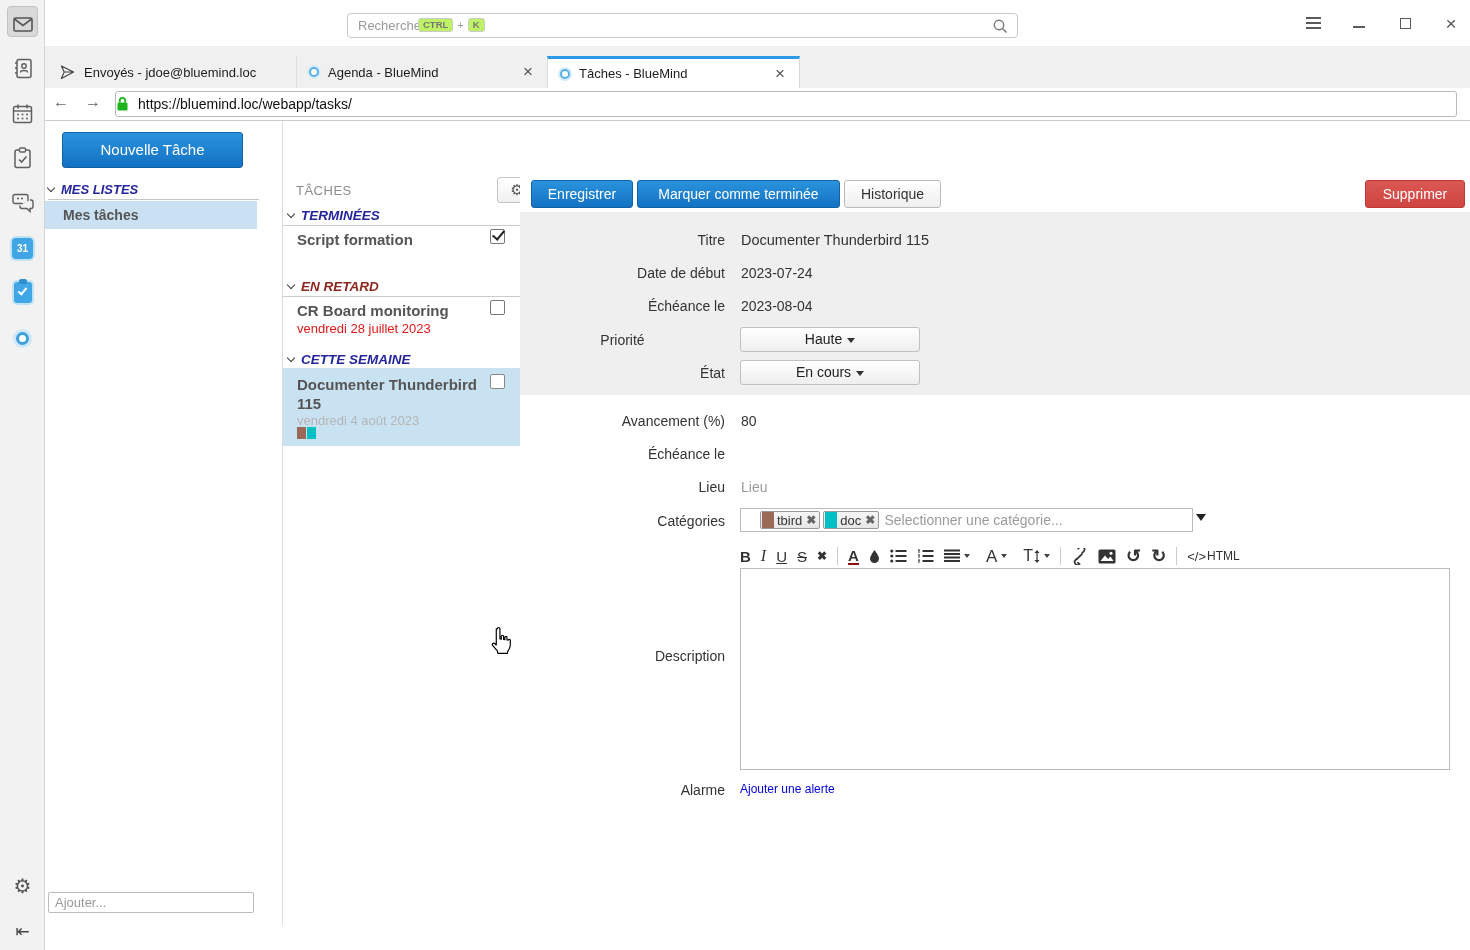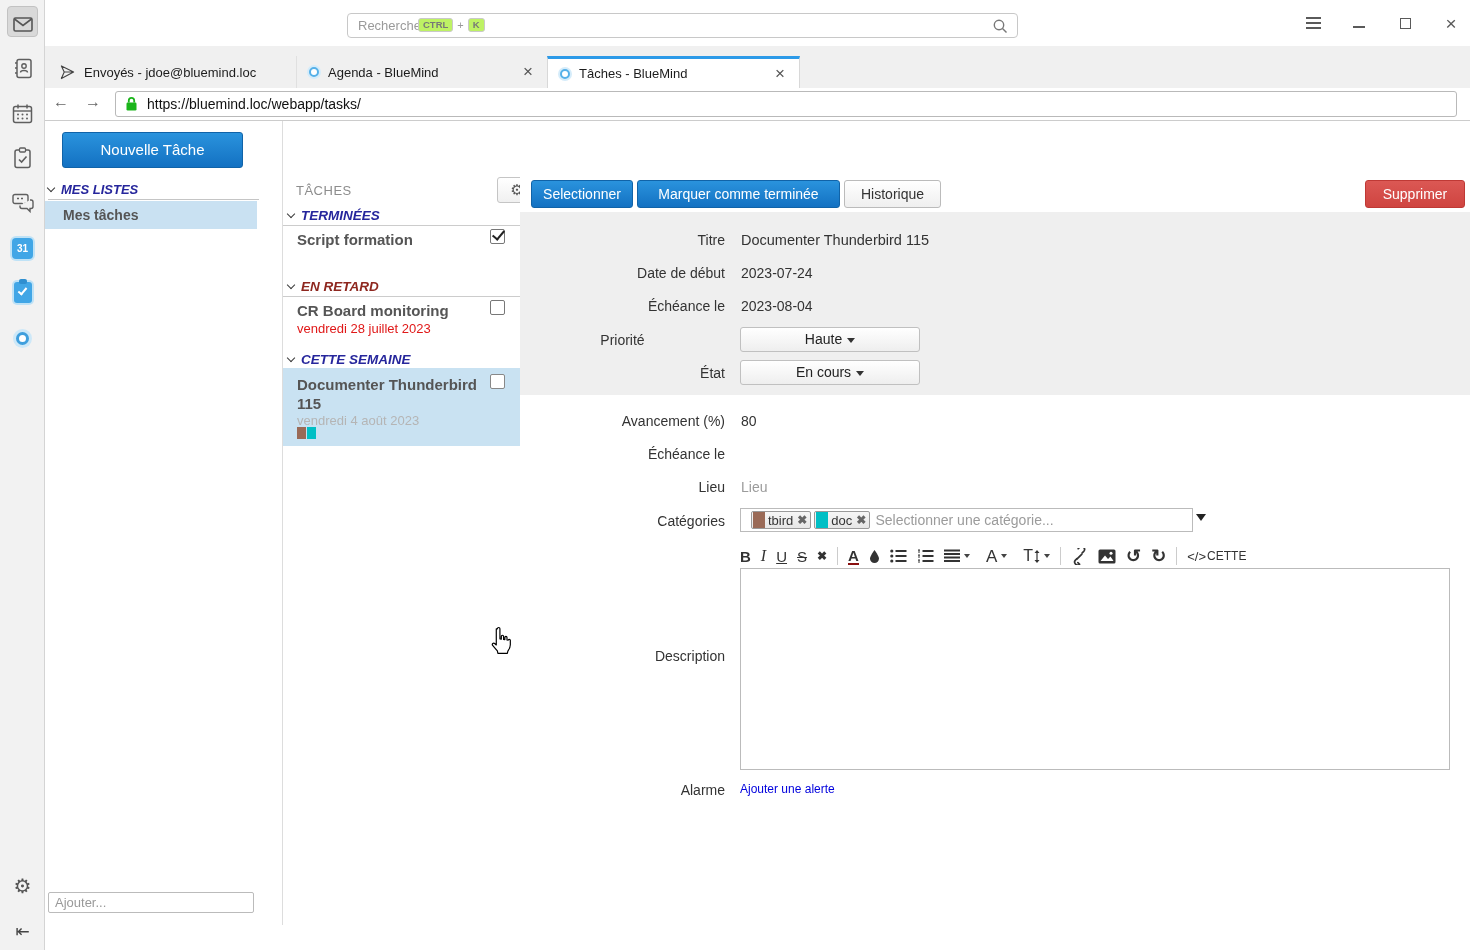--- a/index.html
+++ b/index.html
@@ -41,21 +41,21 @@
   .tab .lbl { margin-left:9px; white-space:nowrap; overflow:hidden; }
   .tab .tclose { margin-left:auto; font-size:17px; color:#555; padding:0 2px; }
   .tab1 { left:3px; width:249px; border-right:1px solid #e0e0e0; }
   .tab2 { left:252px; width:250px; }
   .tab3 { left:502px; width:253px; background:#fff; border-top:3px solid #2d9ae8; border-left:1px solid #d8d8d8; border-right:1px solid #d8d8d8; }
   .bmtabicon { width:10px; height:10px; border-radius:50%; border:2.5px solid #55b0e8; box-shadow:0 0 0 2px #d5ecfa; background:#fff; flex:none; }
 
   
   .urlbar { position:absolute; left:45px; top:88px; width:1425px; height:33px; background:#fff; border-bottom:1px solid #ccc; }
   .navarrow { position:absolute; top:5px; font-size:16px; color:#666; }
-  .urlinput { position:absolute; left:70px; top:3px; width:1342px; height:26px; border:1px solid #b9b9b9; border-radius:3px; background:#fff; display:flex; align-items:center; padding-left:9px; }
+  .urlinput { position:absolute; left:70px; top:3px; width:1342px; height:26px; border:1px solid #b9b9b9; border-radius:3px; background:#fff; display:flex; align-items:center; padding-left:0; }
   .urlinput input { border:none; outline:none; font-size:14px; color:#111; flex:1; margin-left:9px; font-family:"Liberation Sans",sans-serif; background:transparent; }
 
   
   .listscol { position:absolute; left:45px; top:121px; width:217px; height:804px; background:#fff; }
   .btn-primary { background:linear-gradient(#2a93dd, #1371c2); border:1px solid #1063a8; border-radius:3px; color:#fff; text-align:center; }
   .newtask { position:absolute; left:17px; top:11px; width:181px; height:36px; font-size:15px; line-height:34px; }
   .meslists-hdr { position:absolute; left:3px; top:59px; width:211px; height:20px; border-bottom:1px solid #c5c5c5; display:flex; align-items:center; gap:7px; font-size:13px; font-style:italic; font-weight:bold; color:#26269c; }
   .chev { display:inline-block; width:6px; height:6px; border-right:1.8px solid #3a3a3a; border-bottom:1.8px solid #3a3a3a; transform:rotate(45deg); margin-top:-3px; flex:none; }
   .list-item-sel { position:absolute; left:0px; top:80px; width:212px; height:28px; background:#c9e1f2; display:flex; align-items:center; padding-left:18px; font-size:14px; font-weight:bold; color:#555; }
   .addinput { position:absolute; left:3px; top:771px; width:206px; height:21px; border:1px solid #bbb; border-radius:2px; font-size:13px; color:#444; padding:0 6px; outline:none; font-family:"Liberation Sans",sans-serif; }
@@ -84,21 +84,21 @@
   .dbtn { position:absolute; top:59px; height:28px; font-size:14px; }
   .dbtn.blue { line-height:26px; }
   .btn-plain { position:absolute; top:59px; height:28px; background:linear-gradient(#fff,#efefef); border:1px solid #bbb; border-radius:3px; color:#333; font-size:14px; text-align:center; line-height:26px; }
   .btn-danger { position:absolute; top:59px; height:28px; background:linear-gradient(#db5854,#cf4440); border:1px solid #bf3935; border-radius:3px; color:#fff; font-size:14px; text-align:center; line-height:26px; }
   .graypanel { position:absolute; left:0; top:91px; width:950px; height:183px; background:#efefef; }
   .flabel { position:absolute; left:0; width:205px; text-align:right; font-size:14px; color:#333; }
   .fvalue { position:absolute; left:221px; font-size:14px; color:#333; }
   .ddbtn { position:absolute; left:220px; width:180px; height:25px; background:linear-gradient(#fff,#eee); border:1px solid #c0c0c0; border-radius:3px; font-size:14px; color:#222; text-align:center; line-height:23px; }
   .caret { display:inline-block; width:0; height:0; border-left:4px solid transparent; border-right:4px solid transparent; border-top:5px solid #333; margin-left:5px; vertical-align:1px; }
   .placeholder { color:#9b9b9b; }
-  .catinput { position:absolute; left:220px; top:387px; width:453px; height:24px; border:1px solid #bbb; background:#fff; display:flex; align-items:center; gap:3px; padding-left:10px; }
+  .catinput { position:absolute; left:220px; top:387px; width:453px; height:24px; border:1px solid #bbb; background:#fff; display:flex; align-items:center; gap:3px; padding-left:19px; }
   .tagpill { display:flex; align-items:center; height:18px; border:1px solid #9a9a9a; border-radius:2px; background:linear-gradient(#f6f6f6,#e6e6e6); font-size:13px; color:#333; }
   .tagpill .sw { width:12px; height:16px; margin:0 0 0 1px; }
   .tagpill .tl { padding:0 3px; }
   .tagpill .tx { font-size:12px; font-weight:bold; color:#666; padding:0 3px 0 1px; }
   .catcaret { position:absolute; left:676px; top:393px; width:0; height:0; border-left:5px solid transparent; border-right:5px solid transparent; border-top:7px solid #222; }
   .cat-ph { font-size:14px; color:#9b9b9b; margin-left:2px; }
 
   
   .edtoolbar { position:absolute; left:220px; top:424px; height:22px; display:flex; align-items:center; gap:10px; color:#333; }
   .edbtn { font-size:15px; color:#333; display:flex; align-items:center; line-height:1; }
@@ -300,21 +300,21 @@
       <span class="chip" style="left: 14px; top: 59px; background: rgb(154, 106, 87);"></span>
       <span class="chip" style="left: 24px; top: 59px; background: rgb(0, 191, 197);"></span>
       <span class="cb" style="left:207px;top:6px;border-color:#888;"></span>
       <svg class="handcursor" viewBox="0 0 24 28">
         <path d="M8.6 2.6 c0-1.6 2.4-1.6 2.4 0 V12 l1.3.2 v-2.5 c0-1.4 2.1-1.4 2.1 0 v2.8 l1.2.2 v-2 c0-1.3 2-1.3 2 0 v2.4 l1.1.2 c0-1.2 2-1.2 2 0 v4.3 c0 2.6-1 4.2-2.3 5.8 l-.5 2.2 H9.1 l-.5-2.3 c-1.8-2.1-4.4-5.2-4.4-5.2 -1-1.2.7-2.9 1.9-1.8 l1.5 1.4 V2.6 z" fill="#fff" stroke="#000" stroke-width="1.1" stroke-linejoin="round"></path>
       </svg>
     </div>
   </div>
 
   <div class="detail">
-    <div class="btn-primary dbtn blue" style="left:11px;width:102px;">Selectionner</div>
+    <div class="btn-primary dbtn blue" style="left:11px;width:102px;">Enregistrer</div>
     <div class="btn-primary dbtn blue" style="left:117px;width:203px;">Marquer comme terminée</div>
     <div class="btn-plain" style="left:324px;width:97px;">Historique</div>
     <div class="btn-danger" style="left:845px;width:100px;">Supprimer</div>
 
     <div class="graypanel">
       <span class="flabel" style="top:20px;">Titre</span>
       <span class="fvalue" style="top:20px;font-size:14.5px;">Documenter Thunderbird 115</span>
       <span class="flabel" style="top:53px;">Date de début</span>
       <span class="fvalue" style="top:53px;">2023-07-24</span>
       <span class="flabel" style="top:86px;">Échéance le</span>
@@ -408,21 +408,21 @@
       <svg width="18" height="15" viewBox="0 0 18 15">
           <rect x="0.5" y="0.5" width="17" height="14" rx="1.5" fill="#333"></rect>
           <path d="M2.5 12 L7 6.5 L10 10 L12.5 7.5 L15.5 12 Z" fill="#fff"></path>
           <circle cx="13" cy="4.2" r="1.5" fill="#fff"></circle>
         </svg>
       <span class="edbtn" style="font-size:18px;font-weight:bold;">↺</span>
       <span class="edbtn" style="font-size:18px;font-weight:bold;">↻</span>
       <span class="edsep"></span>
       <span class="edbtn" style="font-size:13px;gap:1px;">
           <span>&lt;/&gt;</span>
-          <span style="font-size:12px;">CETTE</span>
+          <span style="font-size:12px;">HTML</span>
         </span>
     </div>
 
     <span class="flabel" style="top:527px;">Description</span>
     <div class="descarea"></div>
 
     <span class="flabel" style="top:661px;">Alarme</span>
     <span class="alarm-link" style="top:661px;">Ajouter une alerte</span>
   </div>
 

